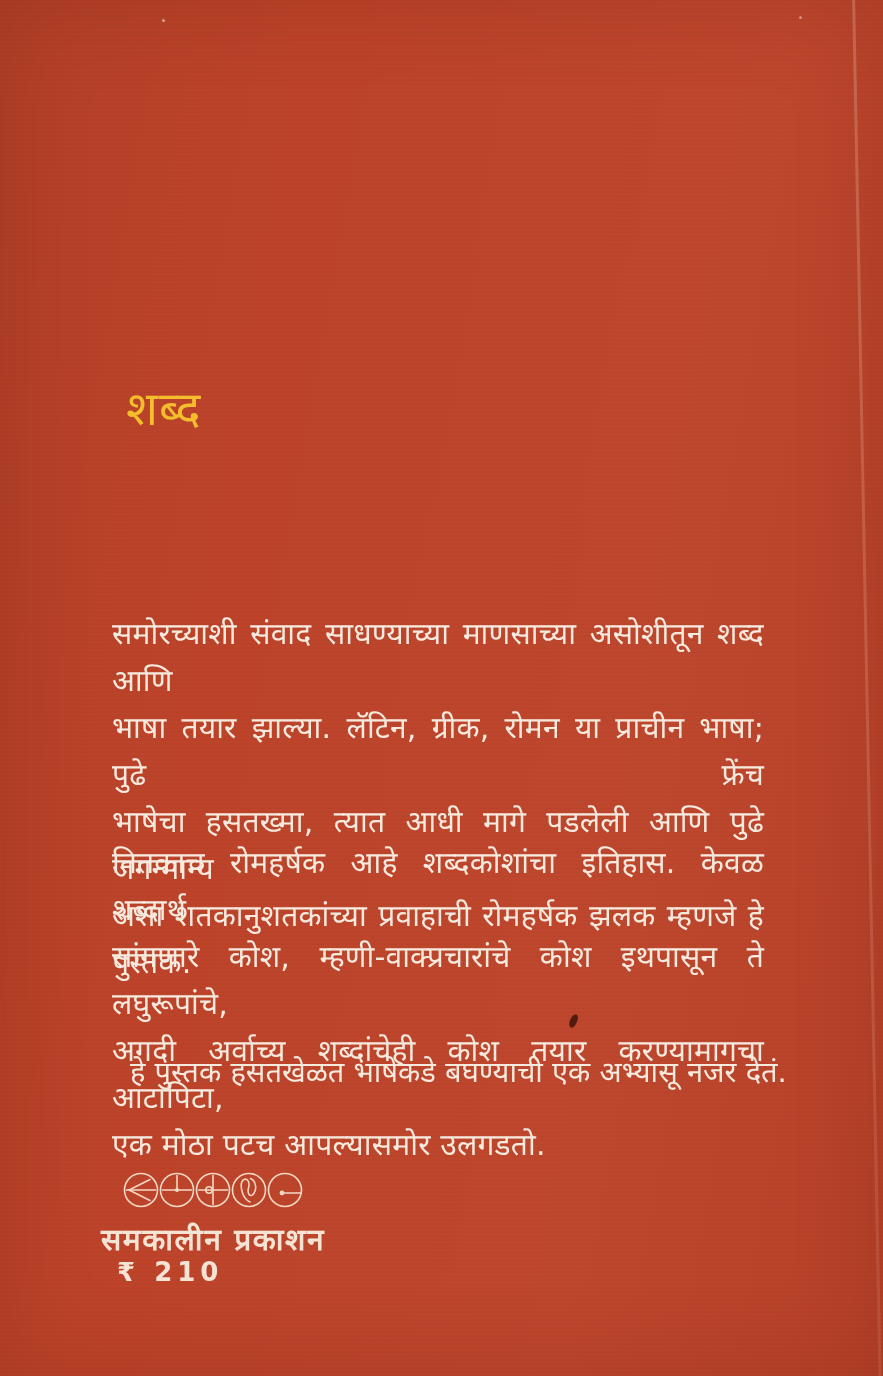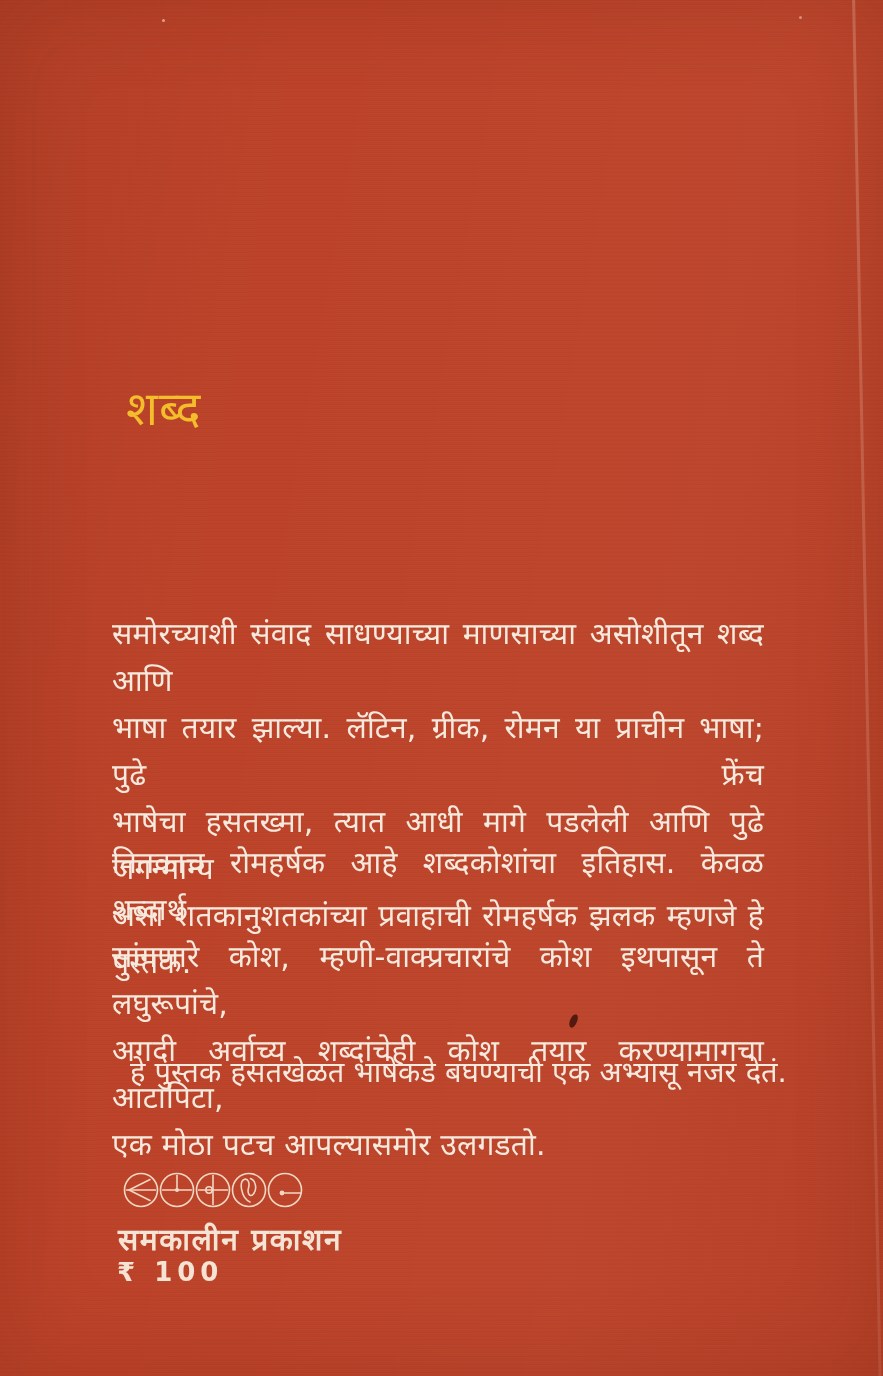--- a/index.html
+++ b/index.html
@@ -86,21 +86,21 @@
     position: absolute;
     left: 122px;
     top: 1171px;
     width: 182px;
     height: 38px;
   }
   .logo-row svg { display: block; }
 
   .publisher-name {
     position: absolute;
-    left: 118px;
+    left: 101px;
     top: 1218px;
     color: #f5e3d4;
     font-size: 30px;
     font-weight: bold;
     letter-spacing: 1.5px;
   }
   .price-line {
     position: absolute;
     left: 117px;
     top: 1257px;
@@ -193,18 +193,18 @@
       </g>
       <g>
         <circle cx="163" cy="19" r="16.5"></circle>
         <path d="M160,22 L179,22"></path>
         <circle cx="160" cy="22" r="2.4" fill="#f2d7c3" stroke="none"></circle>
       </g>
     </svg>
   </div>
 
   <div class="publisher-name">समकालीन प्रकाशन</div>
-  <div class="price-line">₹ 100</div>
+  <div class="price-line">₹ 210</div>
 
   <div class="ink-speck"></div>
   <div class="dust-speck-1"></div>
   <div class="dust-speck-2"></div>
 </div>
 
 </body></html>

